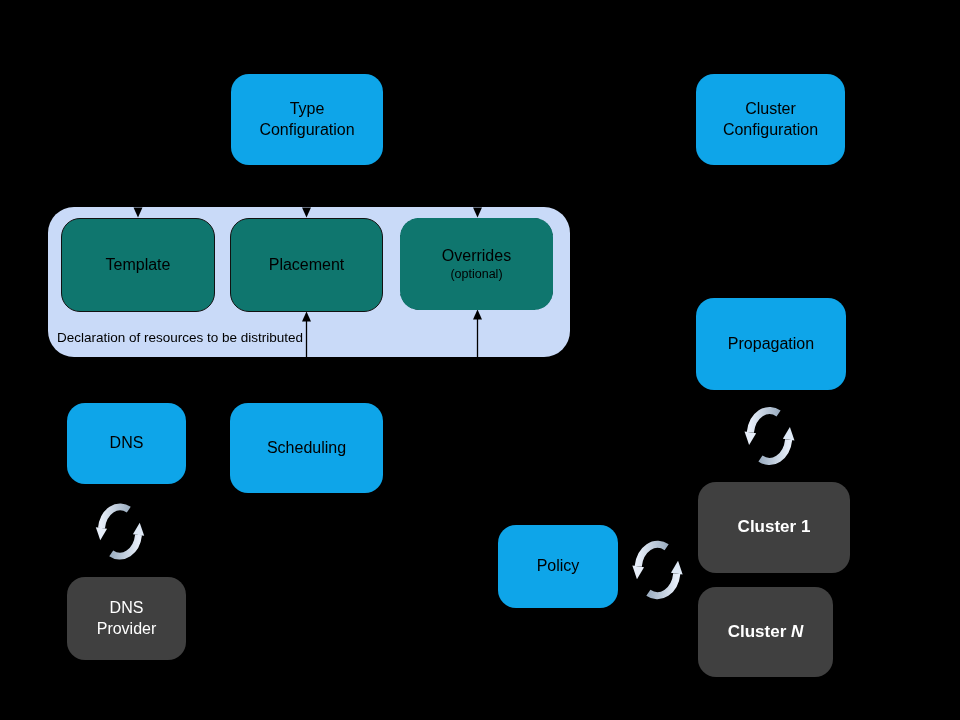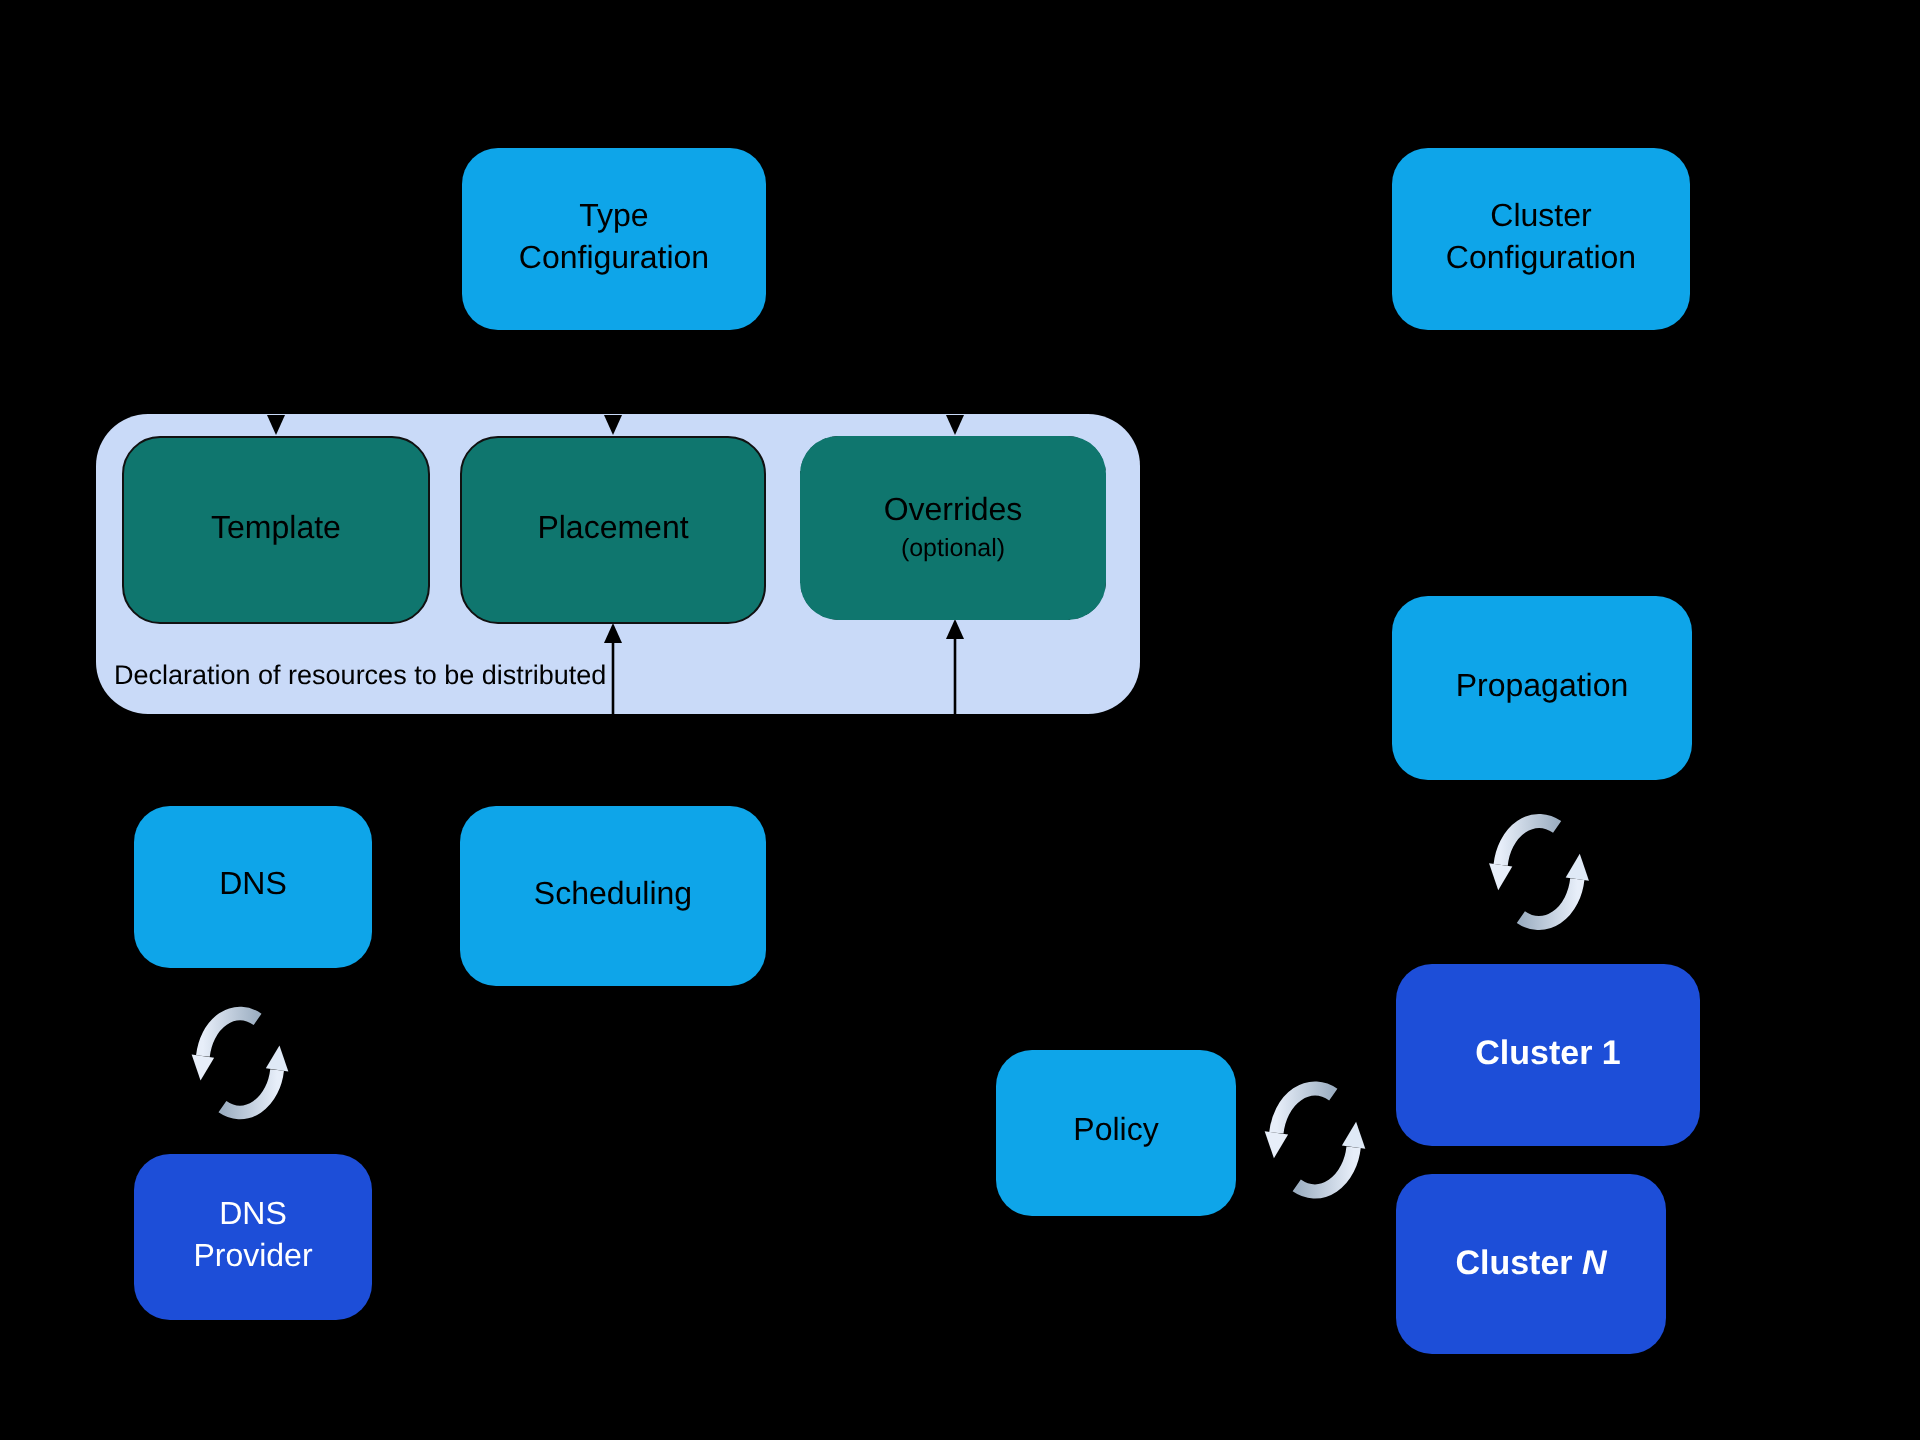--- a/index.html
+++ b/index.html
@@ -12,21 +12,21 @@
     align-items:center; justify-content:center; text-align:center;
     border-radius:18px; background:#0ea5e9; color:#000;
     font-size:16px; line-height:1.3; white-space:pre-line;
     box-sizing:border-box;
   }
   .group {
     position:absolute; background:#c9daf8; border-radius:26px;
   }
   .inner { background:#0f766e; border-radius:19px; }
   .solid-border { border:1.4px solid #111; }
-  .blue { background:#1d4ed8; color:#ffffff; }
+  .blue { background:#404040; color:#ffffff; }
   .bold { font-weight:bold; font-size:17px; }
   .italic { font-style:italic; }
   .sublabel { font-size:12.5px; line-height:1.2; }
   .caption { position:absolute; color:#000; font-size:13.5px; white-space:nowrap; }
   svg.overlay { position:absolute; left:0; top:0; pointer-events:none; }
   svg.sync { position:absolute; pointer-events:none; }
 </style>
 </head>
 <body>
 

